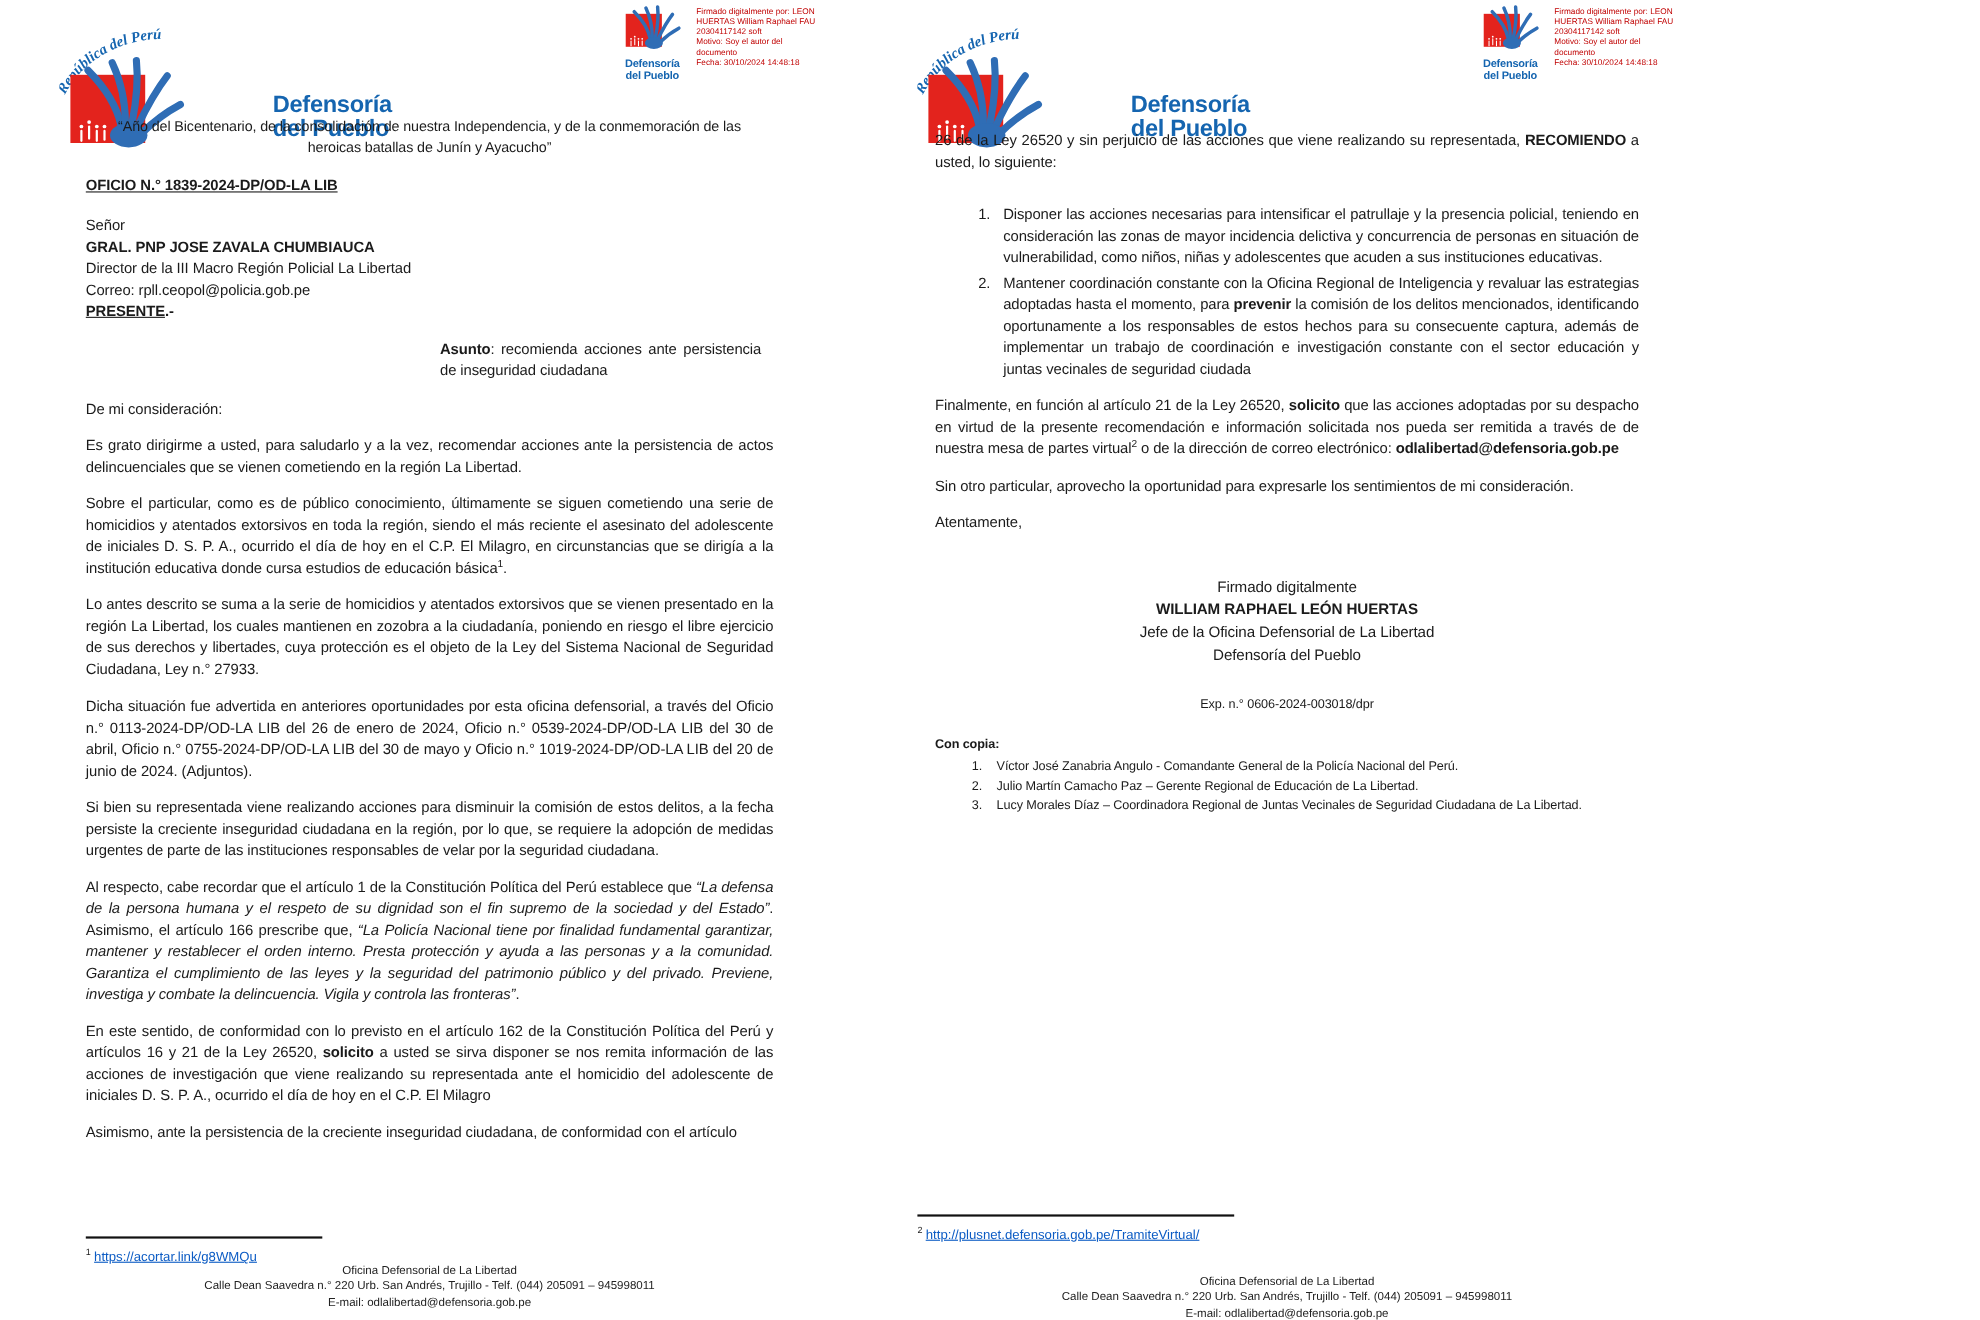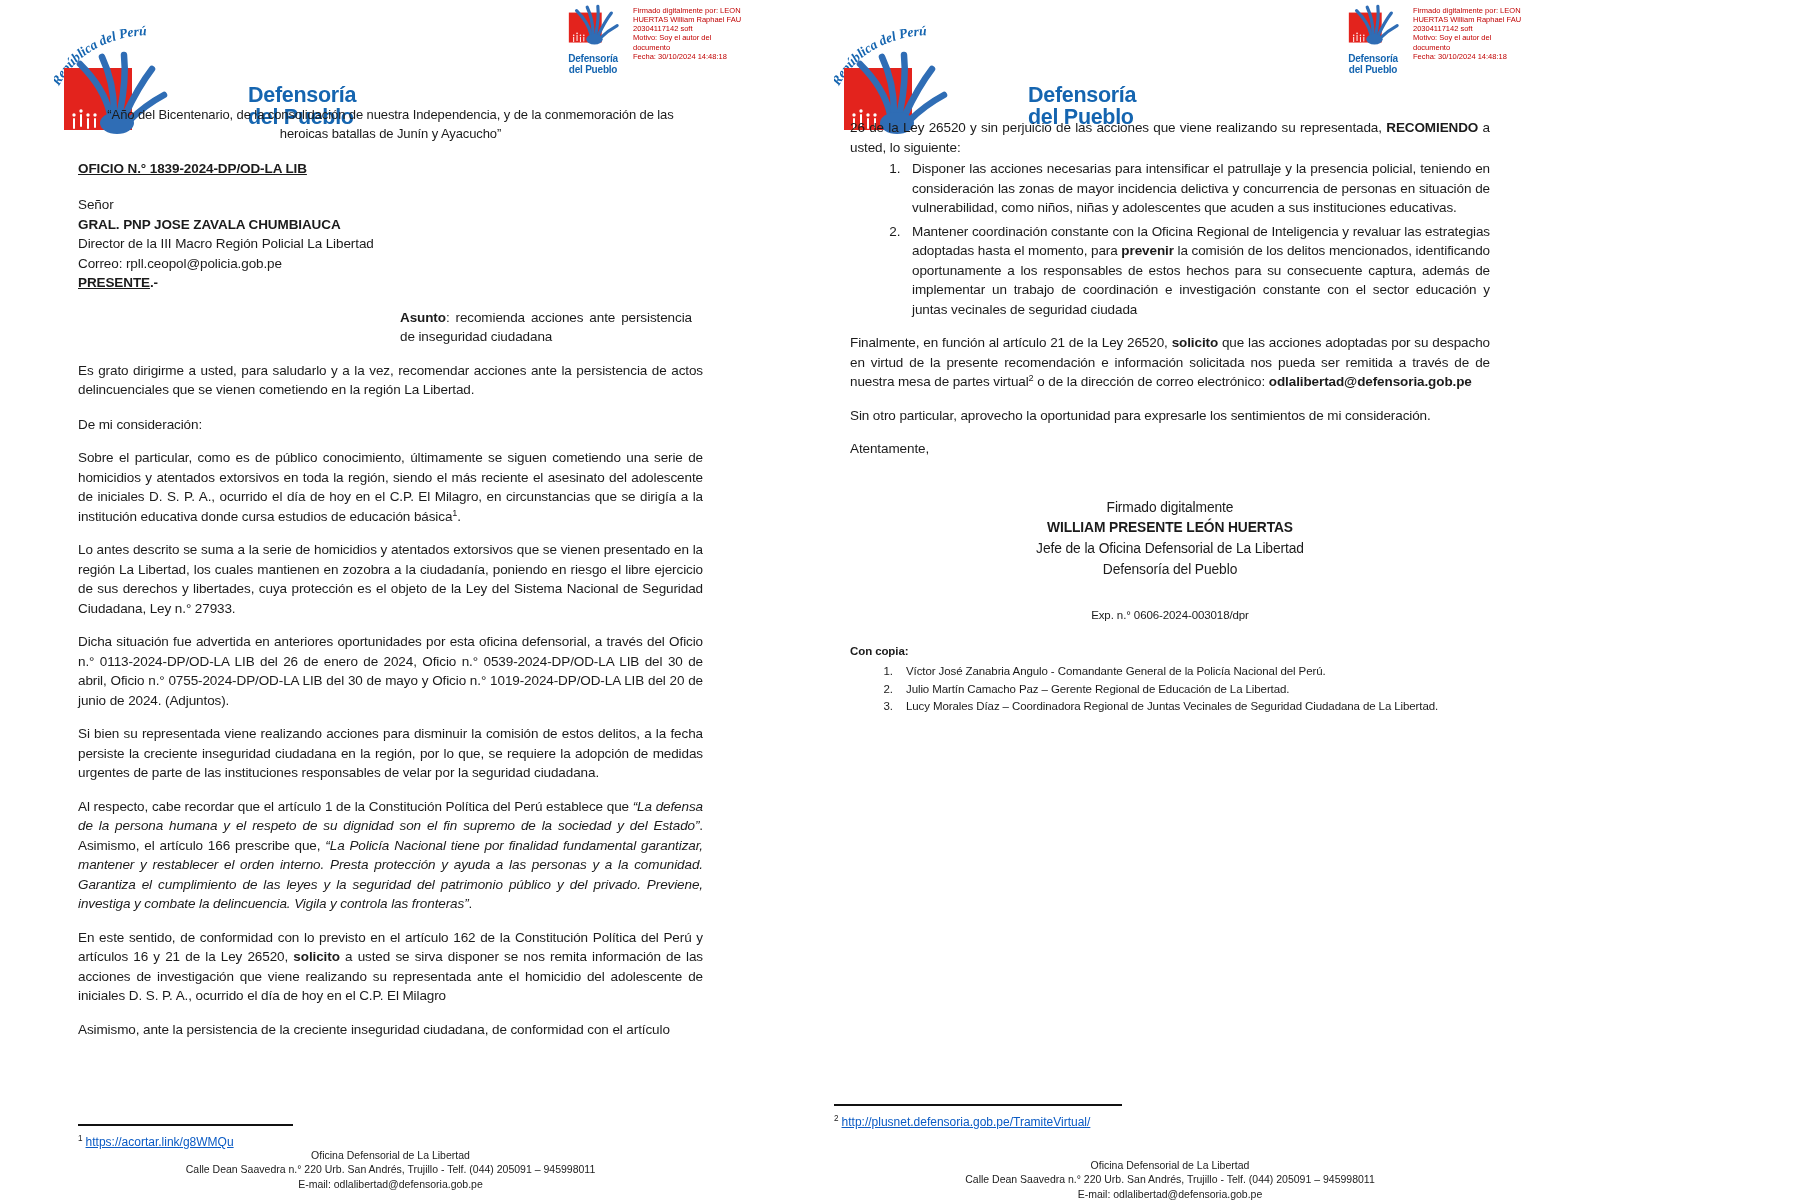--- a/index.html
+++ b/index.html
@@ -35,21 +35,21 @@
   .addressee{margin-top:17px;line-height:19.5px;}
   .addressee .b{font-weight:bold;}
   .asunto{margin:15px 0 0 322px;width:292px;text-align:justify;}
   .para{margin-top:14px;text-align:justify;}
   .para.first{margin-top:15px;text-align:left;}
   .b{font-weight:bold;}
   .i{font-style:italic;}
   .bu{font-weight:bold;text-decoration:underline;}
   .sup{vertical-align:super;font-size:0.68em;line-height:0;}
 
-  ol.rec-list{margin:2px 0 0 0;padding-left:54px;}
+  ol.rec-list{margin:28px 0 0 0;padding-left:54px;}
   ol.rec-list li{margin-bottom:4px;text-align:justify;padding-left:8px;}
 
   .signature{margin-top:39px;text-align:center;line-height:1.5;font-size:13.8px;}
   .exp{margin-top:26px;font-size:11.5px;text-align:center;}
   .cc-label{margin-top:16px;font-size:11.5px;font-weight:bold;}
   ol.cc{margin:2px 0 0 0;padding-left:46px;font-size:11.5px;line-height:1.5;}
   ol.cc li{padding-left:10px;}
 
   
   .footnote-block{position:absolute;font-size:12px;}
@@ -162,22 +162,22 @@
       <div class="addressee">
         <div>Señor</div>
         <div class="b">GRAL. PNP JOSE ZAVALA CHUMBIAUCA</div>
         <div>Director de la III Macro Región Policial La Libertad</div>
         <div>Correo: rpll.ceopol@policia.gob.pe</div>
         <div><span class="bu">PRESENTE</span><span class="b">.-</span></div>
       </div>
 
       <div class="asunto"><span class="b">Asunto</span><span>: recomienda acciones ante persistencia de inseguridad ciudadana</span></div>
 
+      <div class="para first"><span>De mi consideración:</span></div>
       <div class="para"><span>Es grato dirigirme a usted, para saludarlo y a la vez, recomendar acciones ante la persistencia de actos delincuenciales que se vienen cometiendo en la región La Libertad.</span></div>
-      <div class="para first"><span>De mi consideración:</span></div>
       <div class="para"><span>Sobre el particular, como es de público conocimiento, últimamente se siguen cometiendo una serie de homicidios y atentados extorsivos en toda la región, siendo el más reciente el asesinato del adolescente de iniciales D. S. P. A., ocurrido el día de hoy en el C.P. El Milagro, en circunstancias que se dirigía a la institución educativa donde cursa estudios de educación básica</span><span class="sup">1</span><span>.</span></div>
       <div class="para"><span>Lo antes descrito se suma a la serie de homicidios y atentados extorsivos que se vienen presentado en la región La Libertad, los cuales mantienen en zozobra a la ciudadanía, poniendo en riesgo el libre ejercicio de sus derechos y libertades, cuya protección es el objeto de la Ley del Sistema Nacional de Seguridad Ciudadana, Ley n.° 27933.</span></div>
       <div class="para"><span>Dicha situación fue advertida en anteriores oportunidades por esta oficina defensorial, a través del Oficio n.° 0113-2024-DP/OD-LA LIB del 26 de enero de 2024, Oficio n.° 0539-2024-DP/OD-LA LIB del 30 de abril, Oficio n.° 0755-2024-DP/OD-LA LIB del 30 de mayo y Oficio n.° 1019-2024-DP/OD-LA LIB del 20 de junio de 2024. (Adjuntos).</span></div>
       <div class="para"><span>Si bien su representada viene realizando acciones para disminuir la comisión de estos delitos, a la fecha persiste la creciente inseguridad ciudadana en la región, por lo que, se requiere la adopción de medidas urgentes de parte de las instituciones responsables de velar por la seguridad ciudadana.</span></div>
       <div class="para"><span>Al respecto, cabe recordar que el artículo 1 de la Constitución Política del Perú establece que </span><span class="i">“La defensa de la persona humana y el respeto de su dignidad son el fin supremo de la sociedad y del Estado”</span><span>. Asimismo, el artículo 166 prescribe que, </span><span class="i">“La Policía Nacional tiene por finalidad fundamental garantizar, mantener y restablecer el orden interno. Presta protección y ayuda a las personas y a la comunidad. Garantiza el cumplimiento de las leyes y la seguridad del patrimonio público y del privado. Previene, investiga y combate la delincuencia. Vigila y controla las fronteras”</span><span>.</span></div>
       <div class="para"><span>En este sentido, de conformidad con lo previsto en el artículo 162 de la Constitución Política del Perú y artículos 16 y 21 de la Ley 26520, </span><span class="b">solicito</span><span> a usted se sirva disponer se nos remita información de las acciones de investigación que viene realizando su representada ante el homicidio del adolescente de iniciales D. S. P. A., ocurrido el día de hoy en el C.P. El Milagro</span></div>
       <div class="para"><span>Asimismo,  ante la persistencia de la creciente inseguridad ciudadana, de conformidad con el artículo</span></div>
     </div>
 
     <div class="footnote-block">
@@ -285,21 +285,21 @@
         <li><span>Mantener coordinación constante con la Oficina Regional de Inteligencia y revaluar las estrategias adoptadas hasta el momento, para </span><span class="b">prevenir</span><span> la comisión de los delitos mencionados, identificando oportunamente a los responsables de estos hechos para su consecuente captura, además de implementar un trabajo de coordinación e investigación constante con el sector educación y juntas vecinales de seguridad ciudada</span></li>
       </ol>
 
       <div class="para"><span>Finalmente, en función al artículo 21 de la Ley 26520, </span><span class="b">solicito</span><span> que las acciones adoptadas por su despacho en virtud de la presente recomendación e información solicitada nos pueda ser remitida a través de de nuestra mesa de partes virtual</span><span class="sup">2</span><span> o de la dirección de correo electrónico: </span><span class="b">odlalibertad@defensoria.gob.pe</span></div>
       <div class="para"><span>Sin otro particular, aprovecho la oportunidad para expresarle los sentimientos de mi consideración.</span></div>
 
       <div class="para">Atentamente,</div>
 
       <div class="signature">
         <div>Firmado digitalmente</div>
-        <div class="b">WILLIAM PRESENTE LEÓN HUERTAS</div>
+        <div class="b">WILLIAM RAPHAEL LEÓN HUERTAS</div>
         <div>Jefe de la Oficina Defensorial de La Libertad</div>
         <div>Defensoría del Pueblo</div>
       </div>
 
       <div class="exp">Exp. n.° 0606-2024-003018/dpr</div>
 
       <div class="cc-label">Con copia:</div>
       <ol class="cc">
         <li>Víctor José Zanabria Angulo - Comandante General de la Policía Nacional del Perú.</li>
         <li>Julio Martín Camacho Paz – Gerente Regional de Educación de La Libertad.</li>

